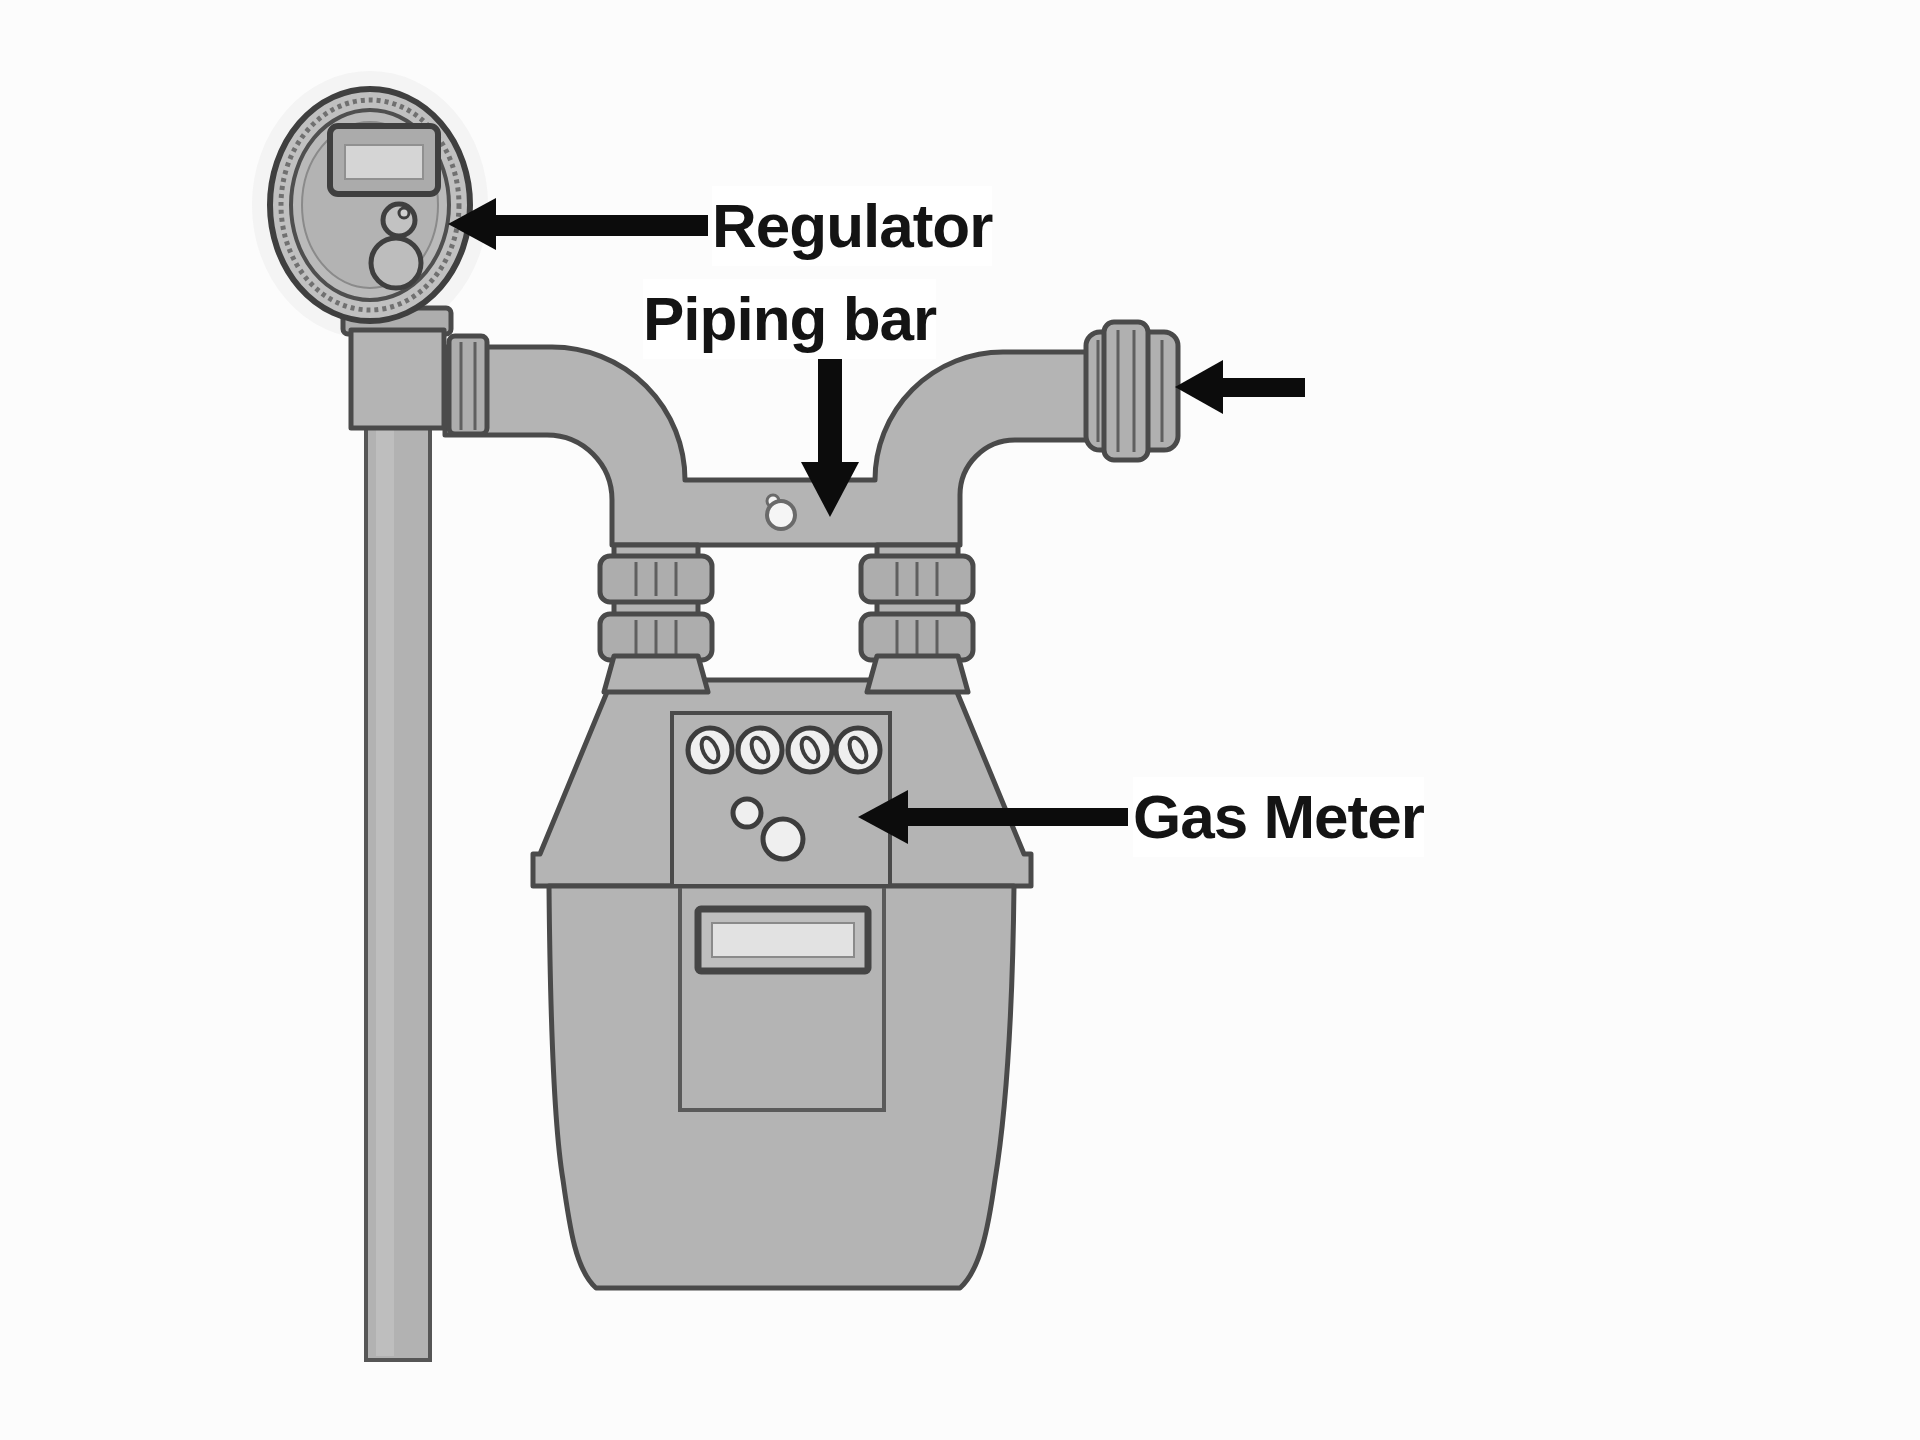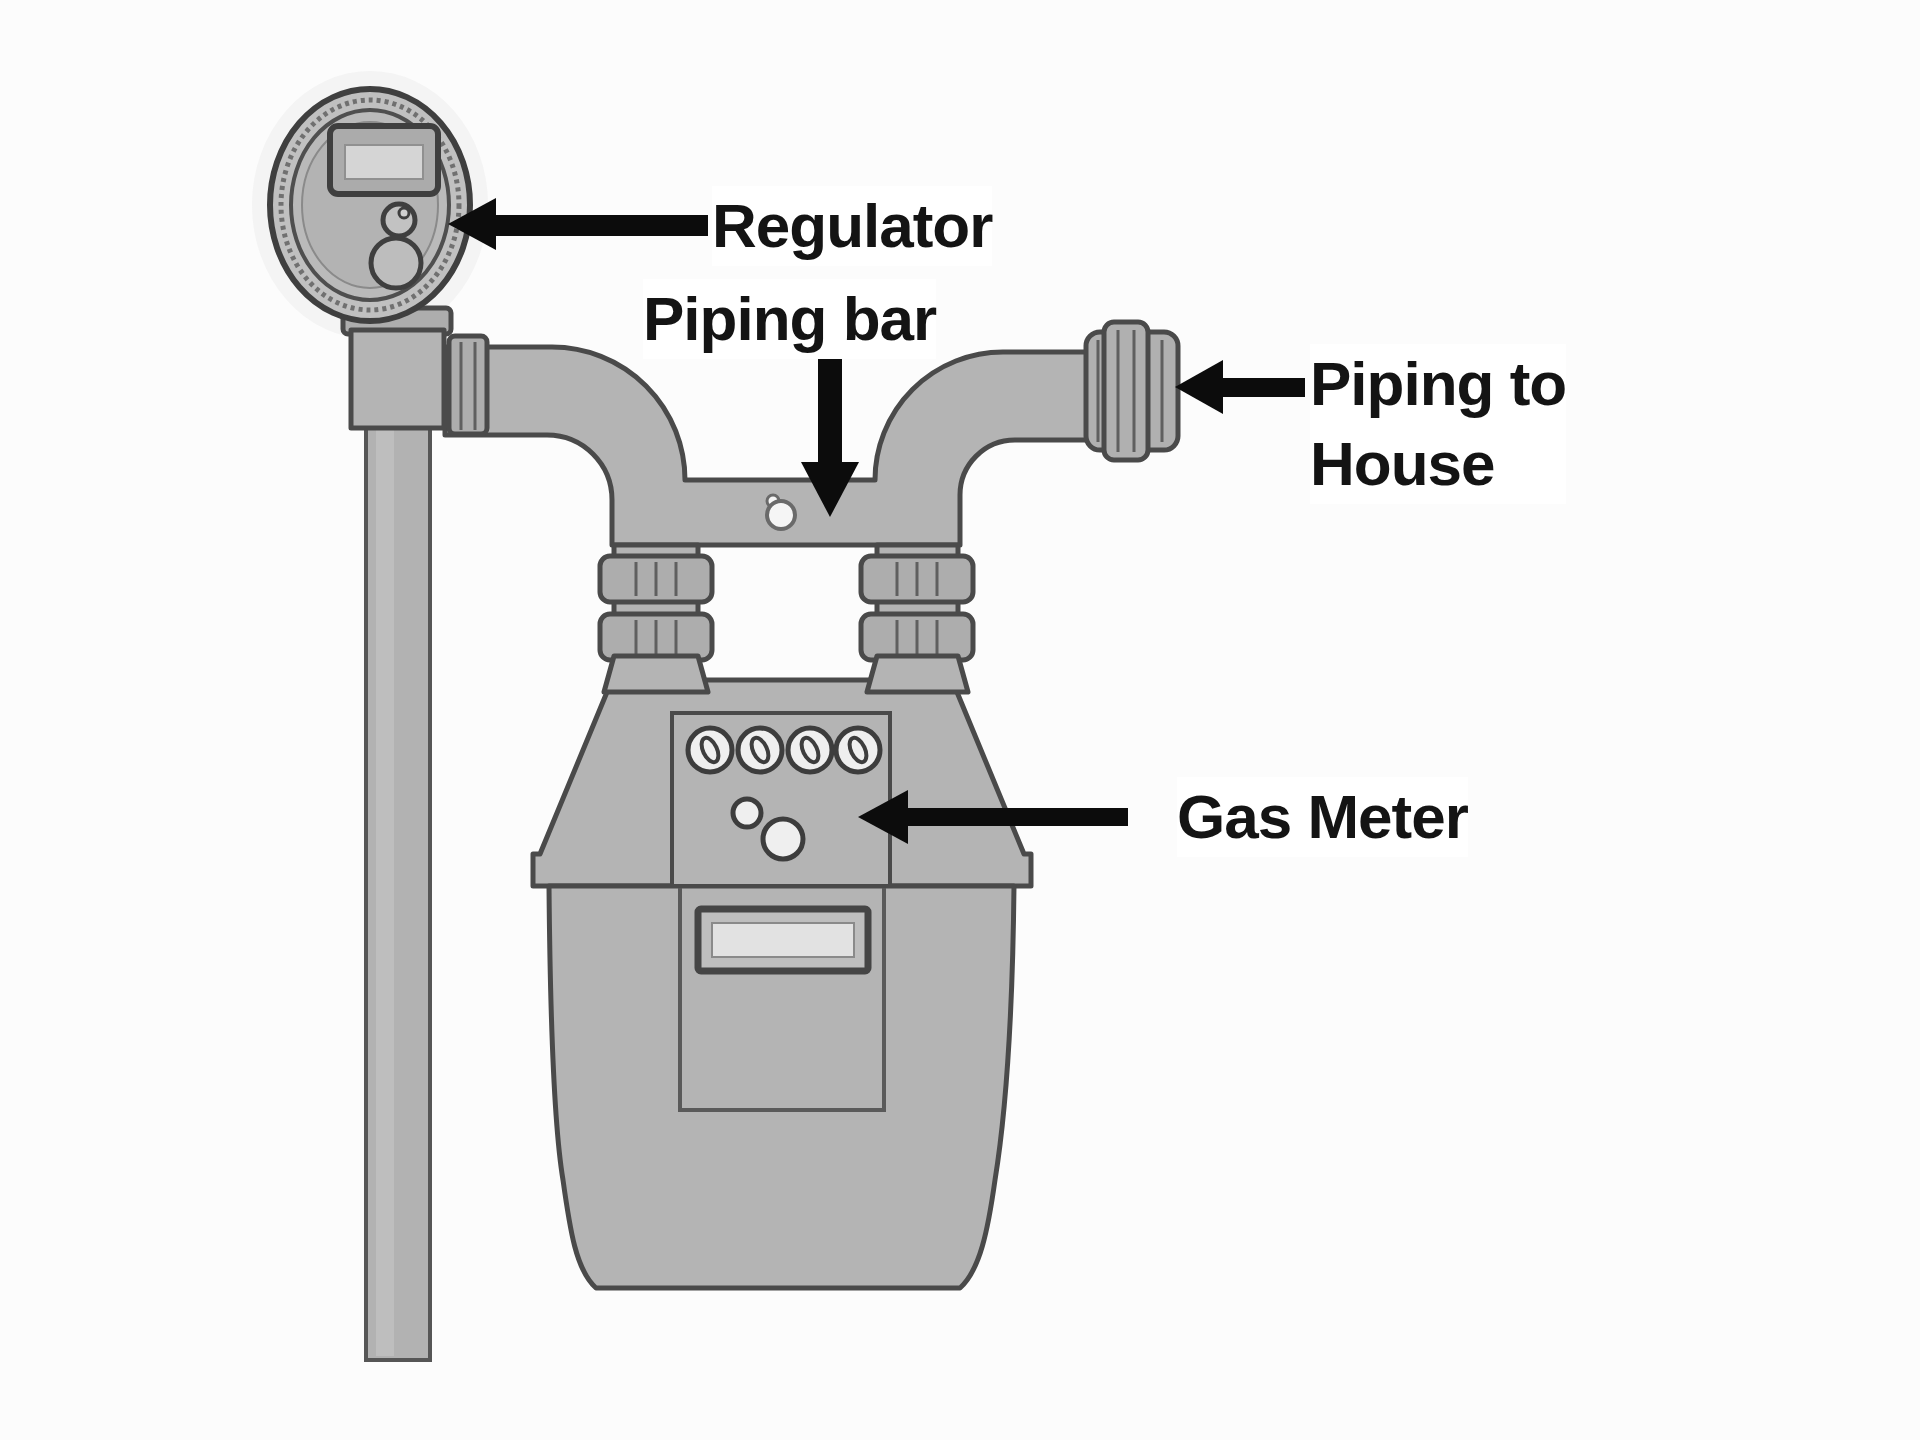--- a/index.html
+++ b/index.html
@@ -188,19 +188,15 @@
     <g>
       <polygon class="arrow" points="1175,387 1223,360 1223,414"></polygon>
       <rect class="arrow" x="1219" y="378" width="86" height="19"></rect>
     </g>
   </svg>
 
   <div class="label" style="left:712px;top:186px;">Regulator</div>
 
   <div class="label" style="left:643px;top:279px;">Piping bar</div>
 
-  <div class="label" style="left:1310px;top:344px;">
-    <div>Piping to</div>
-    <div>House</div>
-  </div>
-
-  <div class="label" style="left:1133px;top:777px;margin-left:44px;">Gas Meter</div>
+
+  <div class="label" style="left:1133px;top:777px;">Gas Meter</div>
 </div>
 
 </body></html>

